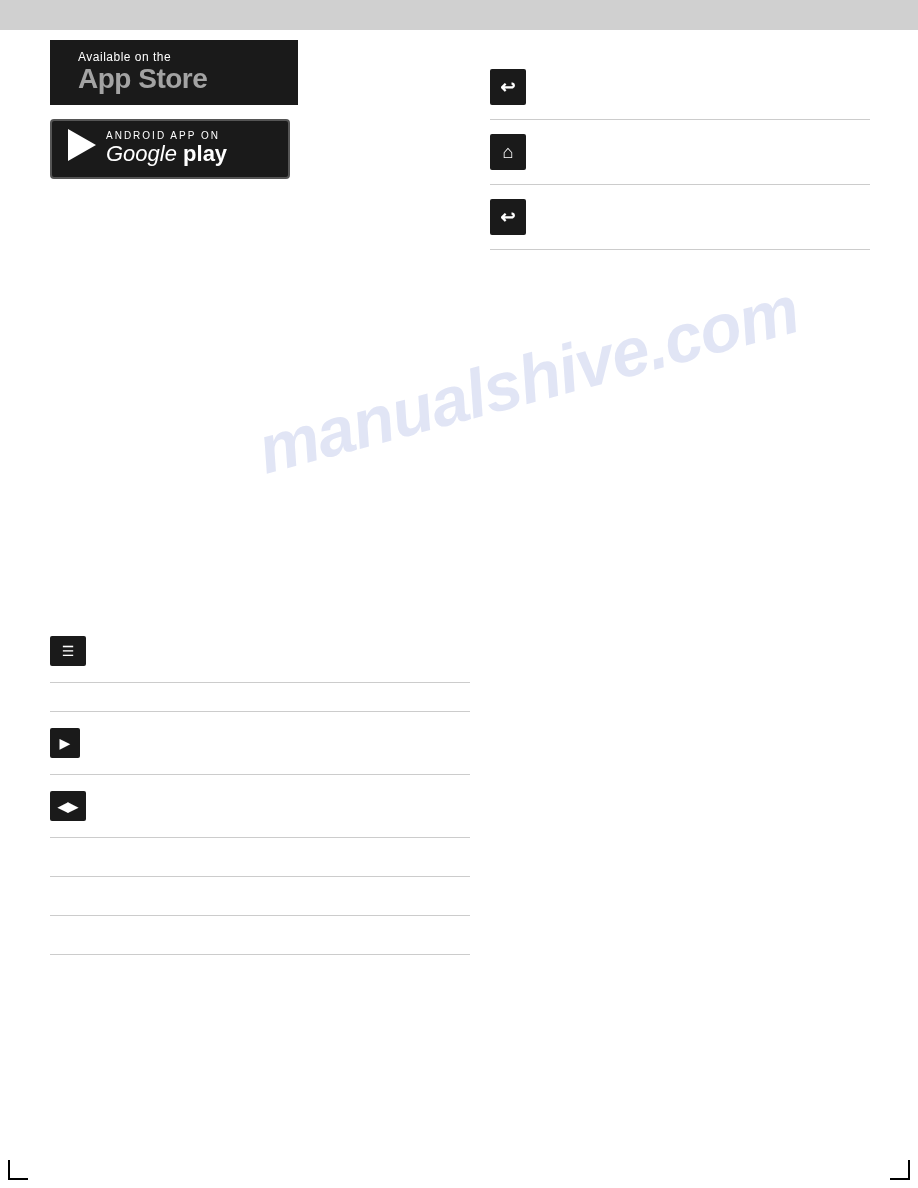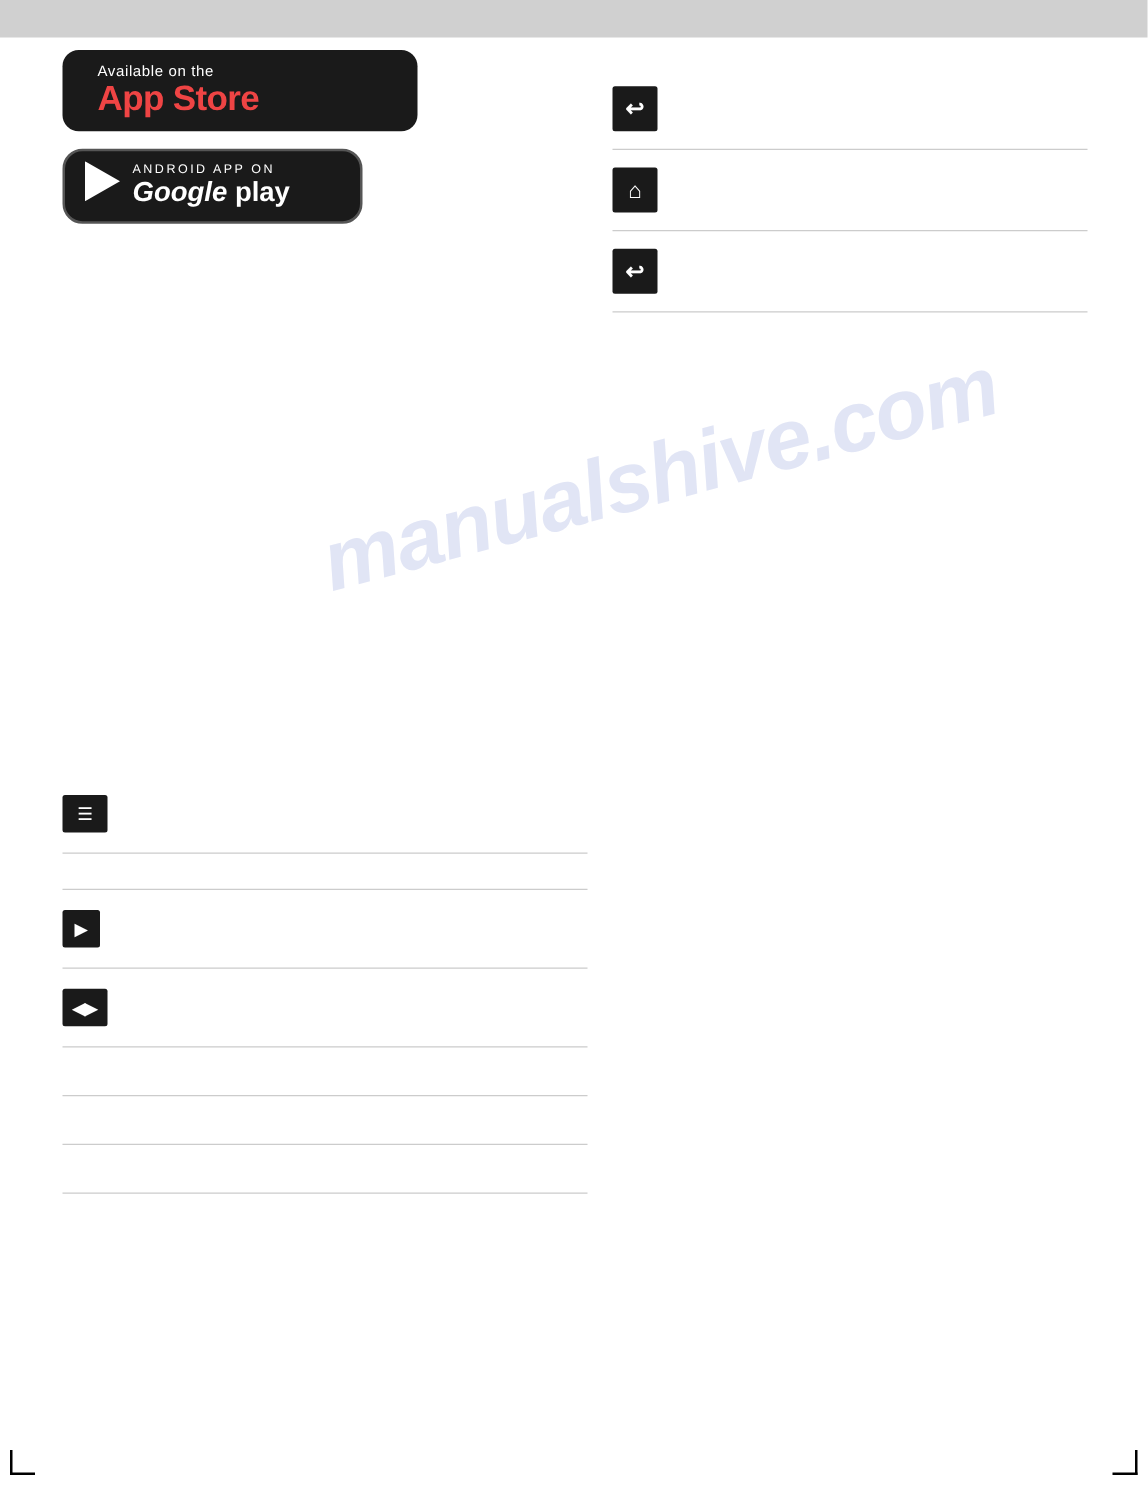--- a/index.html
+++ b/index.html
@@ -55,23 +55,23 @@
       top: 40px;
       left: 50px;
       width: 380px;
     }
 
     
     .appstore-badge {
       display: flex;
       align-items: center;
       background: #1a1a1a;
-      border-radius: 13px;
+      border-radius: 0;
       padding: 10px 16px;
-      width: 284px;
+      width: 248px;
       margin-bottom: 14px;
       color: #fff;
     }
     .appstore-badge .apple-icon {
       font-size: 36px;
       margin-right: 12px;
       line-height: 1;
     }
     .appstore-badge .badge-text {
       display: flex;
@@ -79,31 +79,31 @@
     }
     .appstore-badge .badge-text .top-text {
       font-size: 12px;
       letter-spacing: 0.5px;
       color: #fff;
     }
     .appstore-badge .badge-text .main-text {
       font-size: 28px;
       font-weight: bold;
       letter-spacing: -0.5px;
-      color: #ef4444;
+      color: #a3a3a3;
       line-height: 1.1;
     }
 
     
     .googleplay-badge {
       display: flex;
       align-items: center;
       background: #1a1a1a;
       border: 2px solid #555;
-      border-radius: 16px;
+      border-radius: 4px;
       padding: 8px 16px;
       width: 240px;
       color: #fff;
     }
     .googleplay-badge .play-icon {
       font-size: 28px;
       margin-right: 10px;
     }
     .googleplay-badge .badge-text {
       display: flex;
@@ -263,21 +263,21 @@
 
   <div class="googleplay-badge">
     <div class="play-icon" style="font-size:32px; margin-right:10px;">
       <svg width="28" height="32" viewBox="0 0 28 32" fill="none">
         <polygon points="0,0 28,16 0,32" fill="white"></polygon>
       </svg>
     </div>
     <div class="badge-text">
       <span class="top-text">ANDROID APP ON</span>
       <span class="main-text">
-        <span style="font-style:italic; font-weight:bold;margin-top:40px;">Google</span>
+        <span style="font-style:italic; font-weight:normal;margin-top:40px;">Google</span>
         <span style="font-style:normal; font-weight:bold;margin-top:41px;"> play</span>
       </span>
     </div>
   </div>
 
 </div>
 
 <div class="right-column">
 
   <div class="icon-row">

